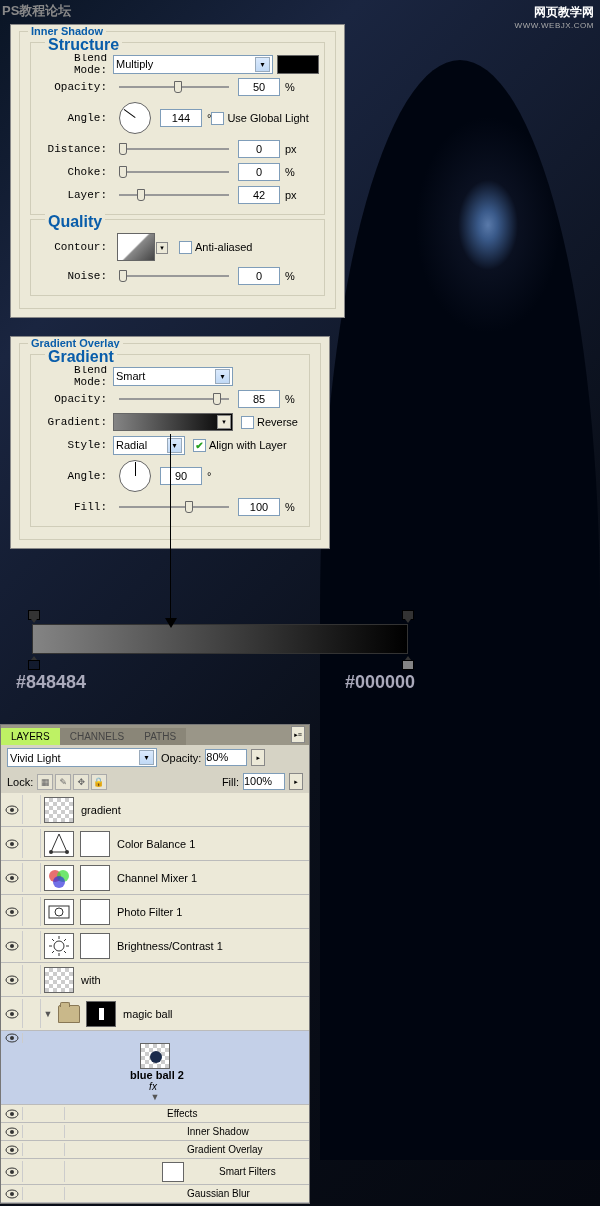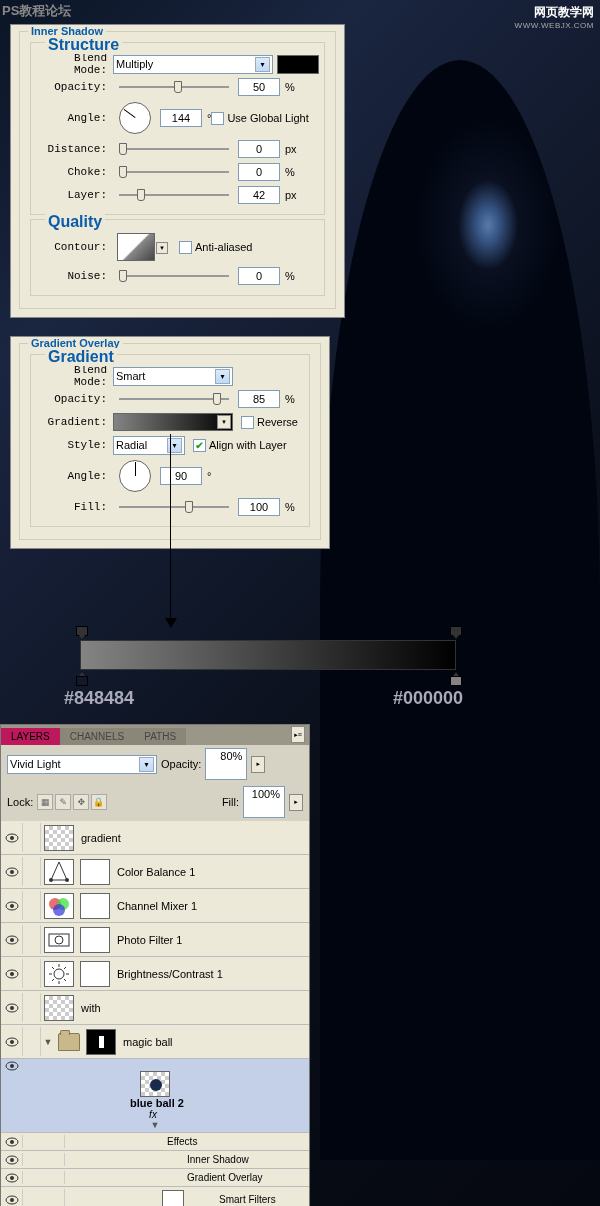--- a/index.html
+++ b/index.html
@@ -30,39 +30,39 @@
 .value-input { width: 42px; height: 18px; border: 1px solid #7f9db9; background: #fff; text-align: center; line-height: 16px; margin: 0 3px; }
 .unit { margin-left: 2px; }
 .checkbox { width: 13px; height: 13px; border: 1px solid #7f9db9; background: #fff; margin-right: 3px; display: inline-flex; align-items: center; justify-content: center; font-size: 10px; color: #28a020; font-weight: bold; }
 .angle-dial { width: 32px; height: 32px; border: 1px solid #666; border-radius: 50%; background: #fff; position: relative; margin: 0 6px; }
 .angle-hand { position: absolute; left: 50%; top: 50%; width: 14px; height: 1px; background: #000; transform-origin: 0 0; }
 .contour-swatch { width: 38px; height: 28px; border: 1px solid #666; background: linear-gradient(135deg, #fff 0%, #fff 48%, #888 52%, #444 100%); margin: 0 4px; position: relative; }
 .contour-arrow { position: absolute; right: -14px; top: 8px; width: 12px; height: 12px; background: #ece9d8; border: 1px solid #888; font-size: 7px; display: flex; align-items: center; justify-content: center; }
 .gradient-preview { width: 120px; height: 18px; border: 1px solid #666; background: linear-gradient(90deg, #848484, #000); position: relative; }
 .gradient-preview .garrow { position: absolute; right: 1px; top: 1px; width: 14px; height: 14px; background: #ece9d8; border: 1px solid #888; font-size: 7px; display: flex; align-items: center; justify-content: center; }
 
-.gradient-strip-panel { position: absolute; left: 8px; top: 620px; width: 415px; height: 90px; z-index: 6; margin-left: 48px; }
+.gradient-strip-panel { position: absolute; left: 8px; top: 604px; width: 415px; height: 90px; z-index: 6; }
 .gradient-strip { position: absolute; left: 24px; top: 20px; width: 376px; height: 30px; background: linear-gradient(90deg, #848484, #000); border: 1px solid #333; }
 .stop-top { position: absolute; top: 6px; width: 12px; height: 13px; }
 .stop-top::before { content: ''; position: absolute; top: 0; left: 0; width: 10px; height: 8px; background: #333; border: 1px solid #000; }
 .stop-top::after { content: ''; position: absolute; top: 9px; left: 3px; border-left: 3px solid transparent; border-right: 3px solid transparent; border-top: 4px solid #333; }
 .stop-bot { position: absolute; top: 52px; width: 12px; height: 13px; }
 .stop-bot::before { content: ''; position: absolute; top: 4px; left: 0; width: 10px; height: 8px; border: 1px solid #000; }
 .stop-bot::after { content: ''; position: absolute; top: 0; left: 3px; border-left: 3px solid transparent; border-right: 3px solid transparent; border-bottom: 4px solid #333; }
 .hex-label { position: absolute; top: 68px; font-family: Arial; font-size: 18px; font-weight: bold; color: #aab; }
 .arrow-line { position: absolute; left: 170px; top: 434px; width: 1px; height: 188px; background: #000; z-index: 7; }
 .arrow-head { position: absolute; left: 165px; top: 618px; border-left: 6px solid transparent; border-right: 6px solid transparent; border-top: 10px solid #000; z-index: 7; }
 
 .layers-panel { position: absolute; left: 0; top: 724px; width: 310px; background: #d6d3c5; border: 1px solid #777; z-index: 5; }
 .panel-tabs { display: flex; background: #9a9688; height: 20px; align-items: flex-end; }
 .tab { padding: 3px 10px; font-size: 10px; color: #444; background: #8a8678; }
-.tab.active { background: #be185d; color: #000; }
+.tab.active { background: #bef264; color: #000; }
 .panel-row { display: flex; align-items: center; padding: 3px 6px; gap: 4px; }
 .panel-select { border: 1px solid #7f9db9; background: #fff; height: 19px; padding: 0 2px; display: flex; align-items: center; justify-content: space-between; flex: 1; }
-.mini-input { width: 42px; height: 32px; border: 1px solid #7f9db9; background: #fff; text-align: right; padding-right: 4px; line-height: 15px; }
+.mini-input { width: 42px; height: 17px; border: 1px solid #7f9db9; background: #fff; text-align: right; padding-right: 18px; line-height: 15px; }
 .mini-btn { width: 14px; height: 17px; border: 1px solid #888; background: #ece9d8; font-size: 7px; display: flex; align-items: center; justify-content: center; }
 .lock-icons { display: flex; gap: 2px; }
 .lock-icon { width: 16px; height: 16px; border: 1px solid #aaa; background: #e8e5d5; font-size: 9px; display: flex; align-items: center; justify-content: center; color: #666; }
 .layer-list { background: #ece9d8; }
 .layer-row { display: flex; align-items: center; border-bottom: 1px solid #bbb; min-height: 34px; padding: 2px 0; }
 .layer-row.sub { min-height: 18px; background: #ece9d8; gap: 24px; }
 .layer-row.selected { background: #c4d0e8; flex-direction: column; }
 .eye { width: 22px; display: flex; justify-content: center; border-right: 1px solid #ccc; align-self: stretch; align-items: center; }
 .eye svg { width: 14px; height: 10px; }
 .thumb { width: 30px; height: 26px; border: 1px solid #666; background: #fff; margin: 0 3px; position: relative; overflow: hidden; }

